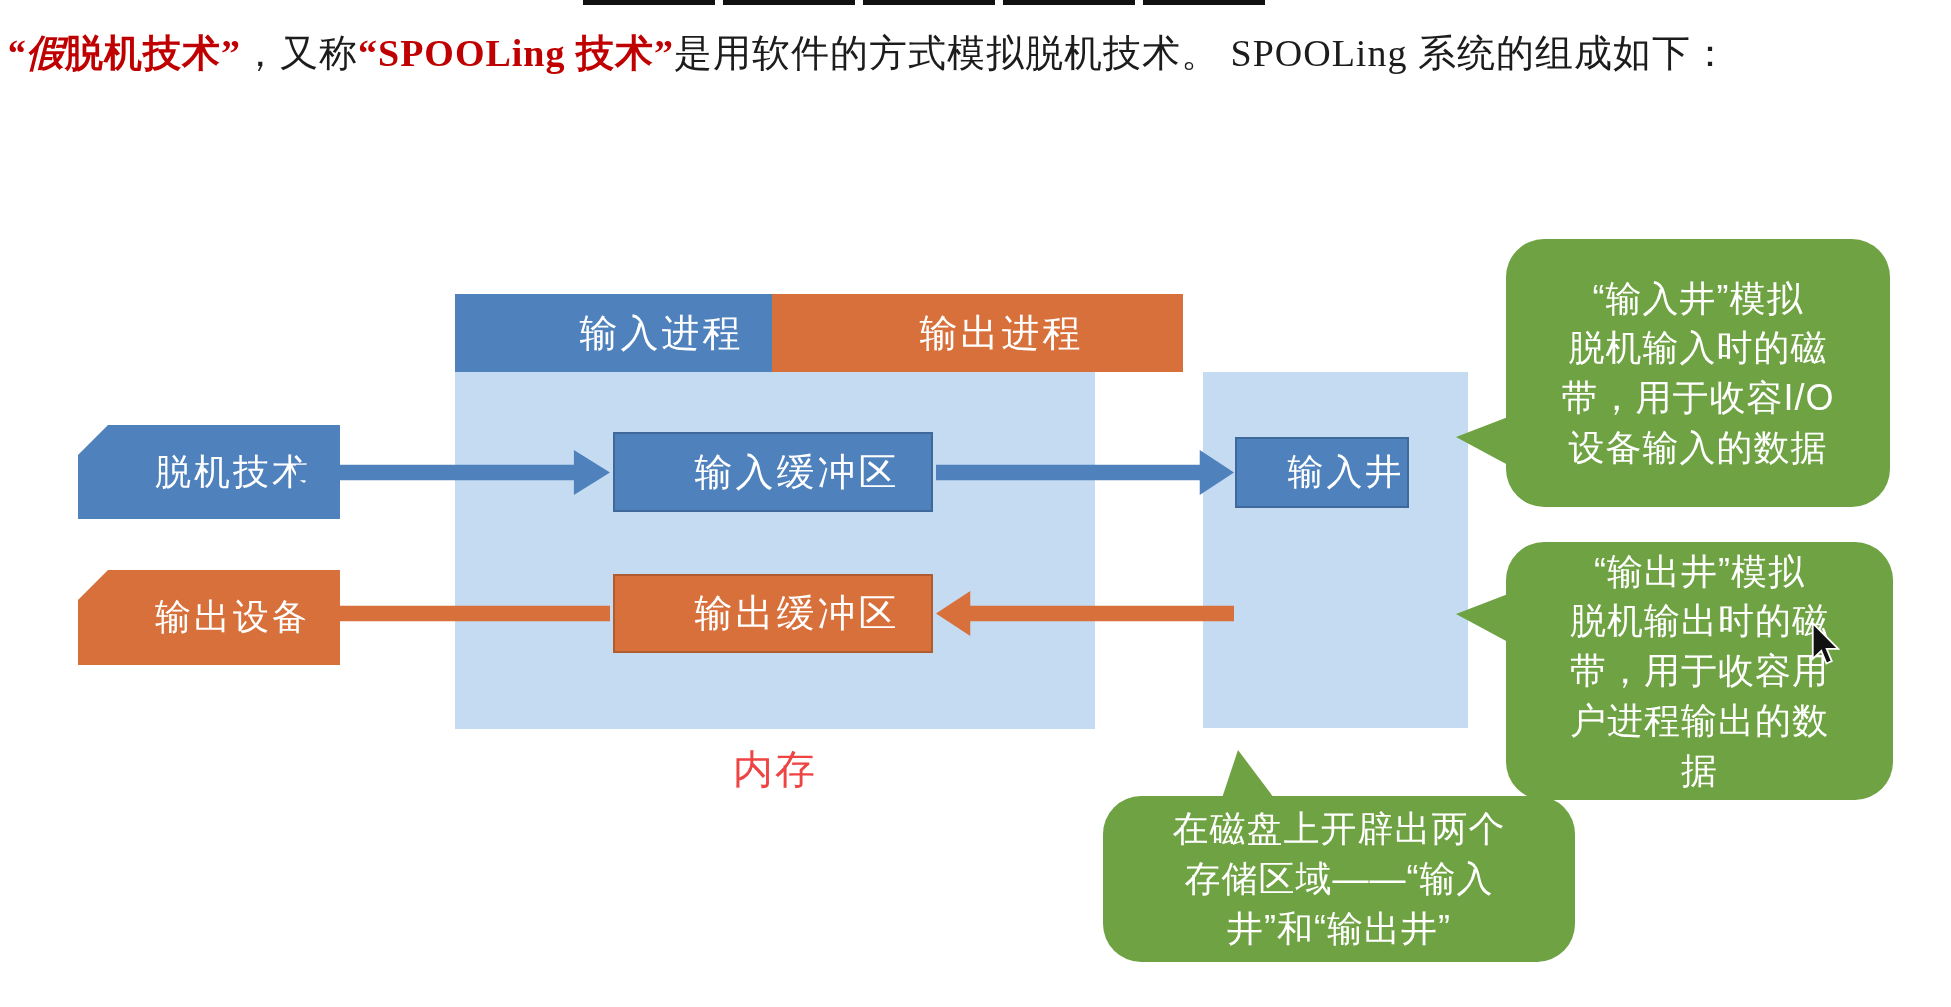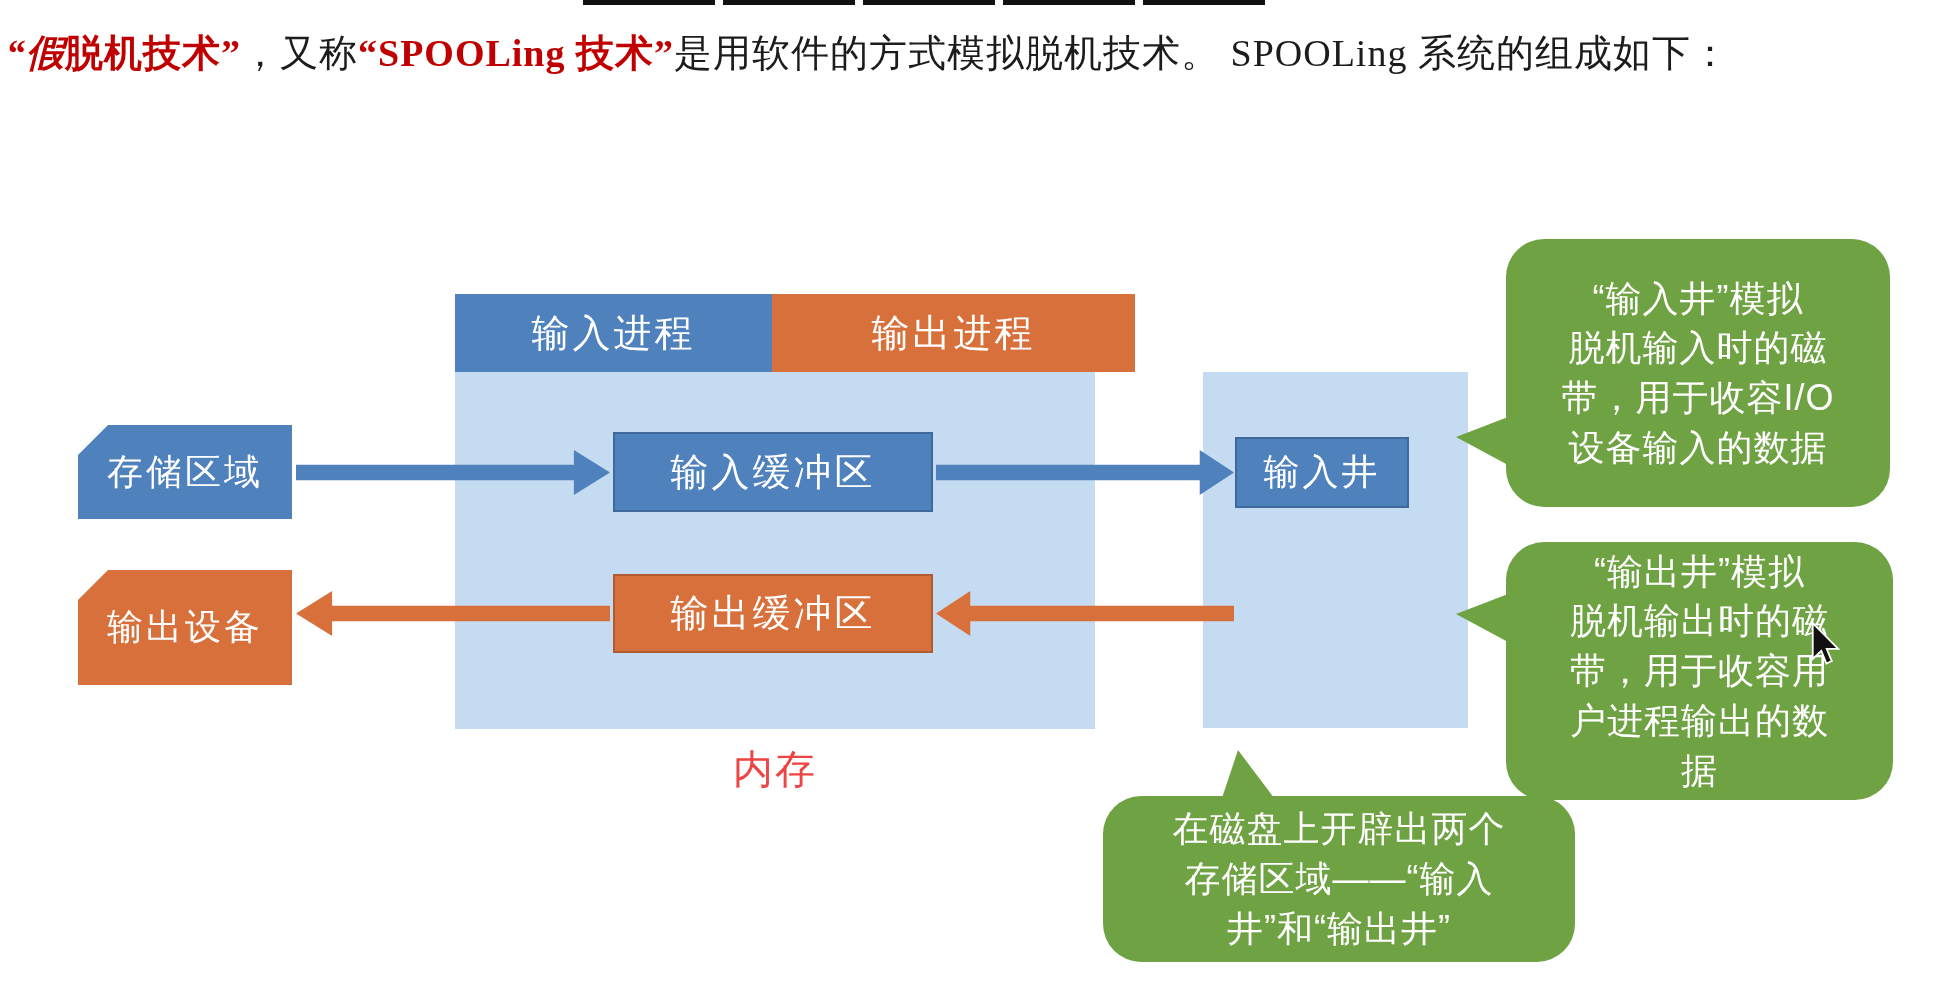--- a/index.html
+++ b/index.html
@@ -21,21 +21,21 @@
     font-family:"Liberation Serif","DejaVu Serif",serif;
     font-size:38px;color:#1c1c1c;letter-spacing:1px;
   }
   .red{color:#C00000;font-weight:bold;}
   .it{font-style:italic;}
 
   
   .panel{background:#C5DBF1;}
   .node{
     display:flex;align-items:center;justify-content:center;
-    color:#ffffff;letter-spacing:3px;
+    color:#ffffff;letter-spacing:3px;padding-left:48px;
   }
   .blue{background:#4F81BD;}
   .orange{background:#D8703B;}
   .bordered{border:2px solid rgba(0,0,0,0.18);box-sizing:border-box;}
   .device{clip-path:polygon(30px 0,100% 0,100% 100%,0 100%,0 30px);}
   .hdr{font-size:38px;}
   .buf{font-size:38px;}
   .well{font-size:36px;}
   .dev{font-size:36px;}
 
@@ -106,23 +106,23 @@
   </div>
   <div class="abs node blue buf bordered" style="left:613px;top:432px;width:320px;height:80px;">
     <span>输入缓冲区</span>
   </div>
 
   <div class="abs node blue well bordered" style="left:1235px;top:437px;width:174px;height:71px;">
     <span>输入井</span>
   </div>
 
   <div class="abs node blue dev device" style="left:78px;top:425px;width:214px;height:94px;">
-    <span>存储区域</span>
+    <span>脱机技术</span>
   </div>
-  <div class="abs node orange dev device" style="left:78px;top:570px;width:214px;height:115px;">
+  <div class="abs node orange dev device" style="left:78px;top:570px;width:214px;height:95px;">
     <span>输出设备</span>
   </div>
 
   <div class="arrow arrow-right blue" style="left:296px;top:450px;width:314px;height:45px;"></div>
   <div class="arrow arrow-right blue" style="left:936px;top:450px;width:298px;height:45px;"></div>
   <div class="arrow arrow-left orange" style="left:936px;top:591px;width:298px;height:45px;"></div>
   <div class="arrow arrow-left orange" style="left:296px;top:591px;width:314px;height:45px;"></div>
 
   <div class="plain-label" style="left:700px;top:742px;width:150px;">内存</div>
 

